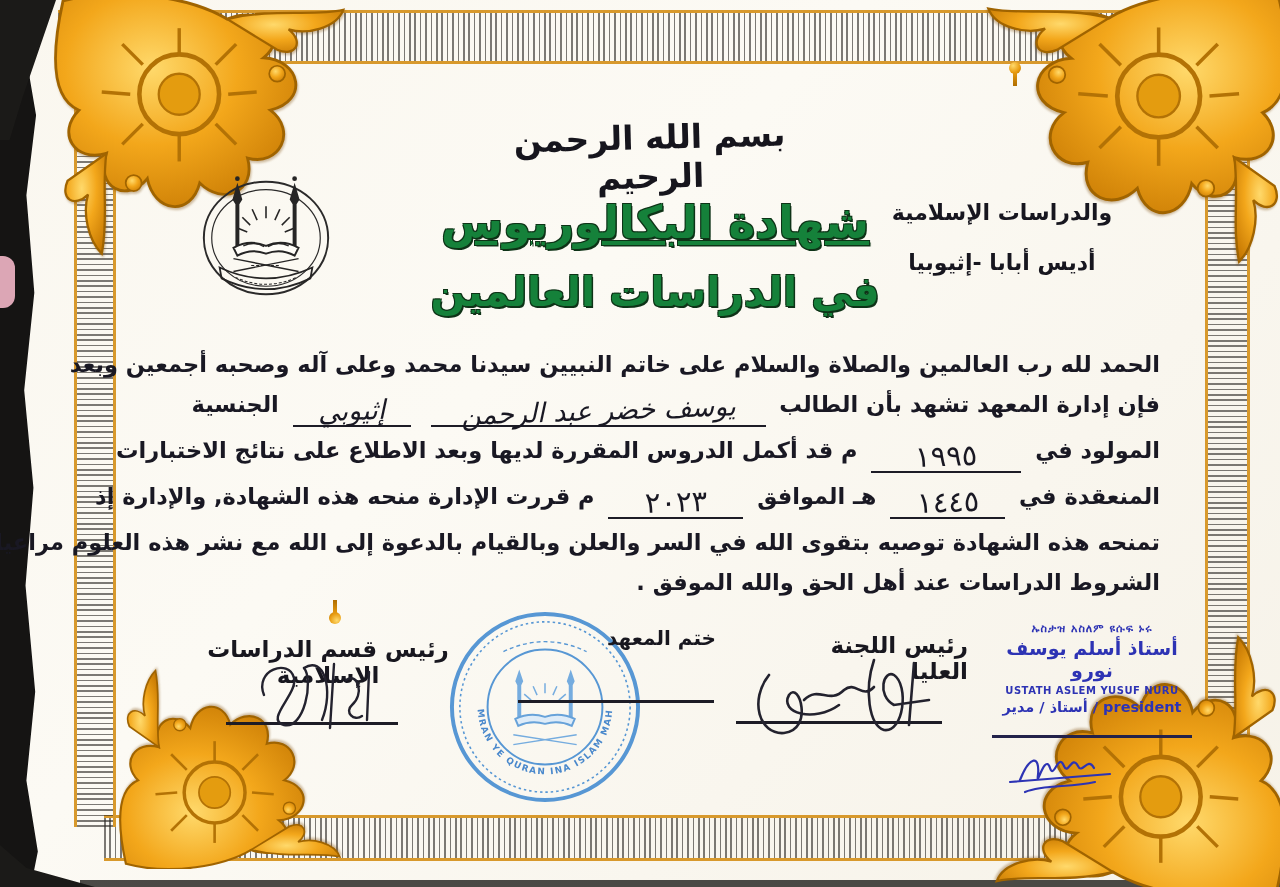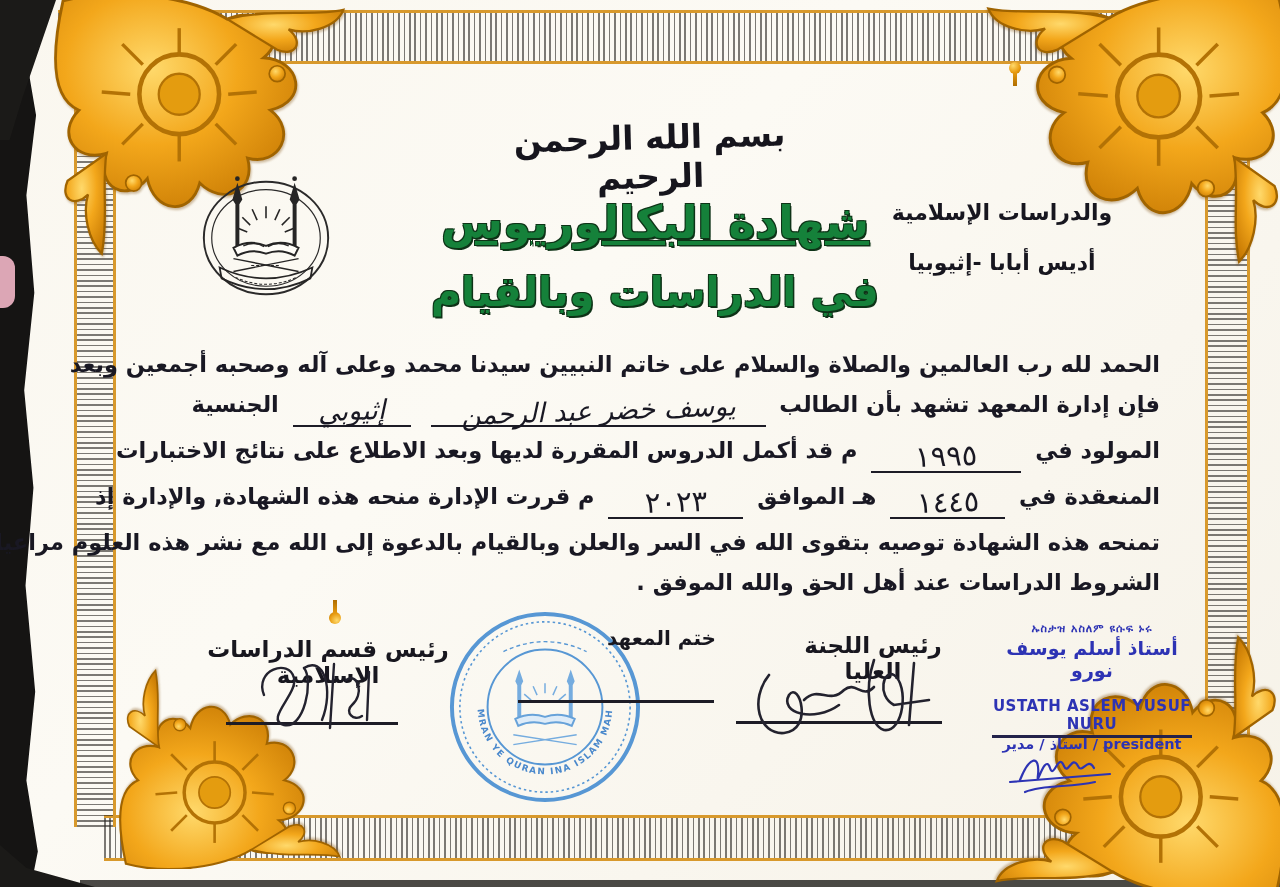--- a/index.html
+++ b/index.html
@@ -64,36 +64,36 @@
   #f-name{min-width:335px;}
   #f-nat{min-width:118px;}
   #f-birth{min-width:150px;}
   #f-hijri{min-width:115px;}
   #f-greg{min-width:135px;}
 
   
   .sig-label{position:absolute;font-weight:bold;color:#18171f;font-size:23px;direction:rtl;}
   #lbl-dept{left:168px;top:636px;width:320px;text-align:center;}
   #lbl-seal{left:556px;top:626px;width:160px;text-align:right;font-size:20px;}
-  #lbl-committee{left:778px;top:632px;width:190px;text-align:center;}
+  #lbl-committee{left:778px;top:632px;width:190px;}
   .sig-line{position:absolute;height:2.5px;background:#1d1c26;}
   #line-dept{left:226px;top:722px;width:172px;}
   #line-seal{left:518px;top:700px;width:196px;}
   #line-committee{left:736px;top:721px;width:206px;}
   #line-director{left:992px;top:735px;width:200px;background:#23224a;}
   .sig-svg{position:absolute;}
   #stamp{position:absolute;left:446px;top:608px;width:198px;height:198px;opacity:.92;}
 
   
   #director{position:absolute;left:984px;top:630px;width:216px;text-align:center;}
   #director .black-label{font-weight:bold;color:#17161f;font-size:22px;direction:rtl;}
   #director .blue{color:#2d33b4;font-weight:bold;}
   #dir-amh{font-size:11px;margin-top:-8px;letter-spacing:1px;}
   #dir-ar{font-size:19px;direction:rtl;margin-top:2px;}
-  #dir-en{font-size:15px;letter-spacing:.5px;margin-top:16px;}
+  #dir-en{font-size:10px;letter-spacing:.5px;margin-top:4px;}
   #dir-tri{font-size:14.5px;margin-top:3px;}
 </style>
 </head>
 <body>
 
 <div id="cert">
 
   <div class="photo-edge-left"></div>
   <div class="photo-wedge-tl"></div>
   <div class="pink-smudge"></div>
@@ -197,21 +197,21 @@
     </g>
     <path d="M28,112 Q75,134 122,112 L120,123 Q75,145 30,123 Z" fill="none" stroke="#262525" stroke-width="1.8"></path>
     <g stroke="#262525" stroke-width="1.1">
       <path d="M60,110 L90,110" stroke-dasharray="3 2"></path>
       <path d="M44,122 Q75,136 106,122" stroke-dasharray="3 2" fill="none"></path>
     </g>
   </svg>
 
   <div id="bismillah" class="ar">بسم الله الرحمن الرحيم</div>
   <div id="title1" class="green-title ar">شهادة البكالوريوس</div>
-  <div id="title2" class="green-title ar">في الدراسات وبالقيام</div>
+  <div id="title2" class="green-title ar">في الدراسات العالمين</div>
   <div id="institute" class="ar">
     <div>والدراسات الإسلامية</div>
     <div>أديس أبابا -إثيوبيا</div>
   </div>
 
   <div id="body-text">
     <div class="bline">الحمد لله رب العالمين والصلاة والسلام على خاتم النبيين سيدنا محمد وعلى آله وصحبه أجمعين وبعد</div>
     <div class="bline">
       <span>فإن إدارة المعهد تشهد بأن الطالب</span>
       <span id="f-name" class="blank"><span class="hand name">يوسف خضر عبد الرحمن</span></span>

